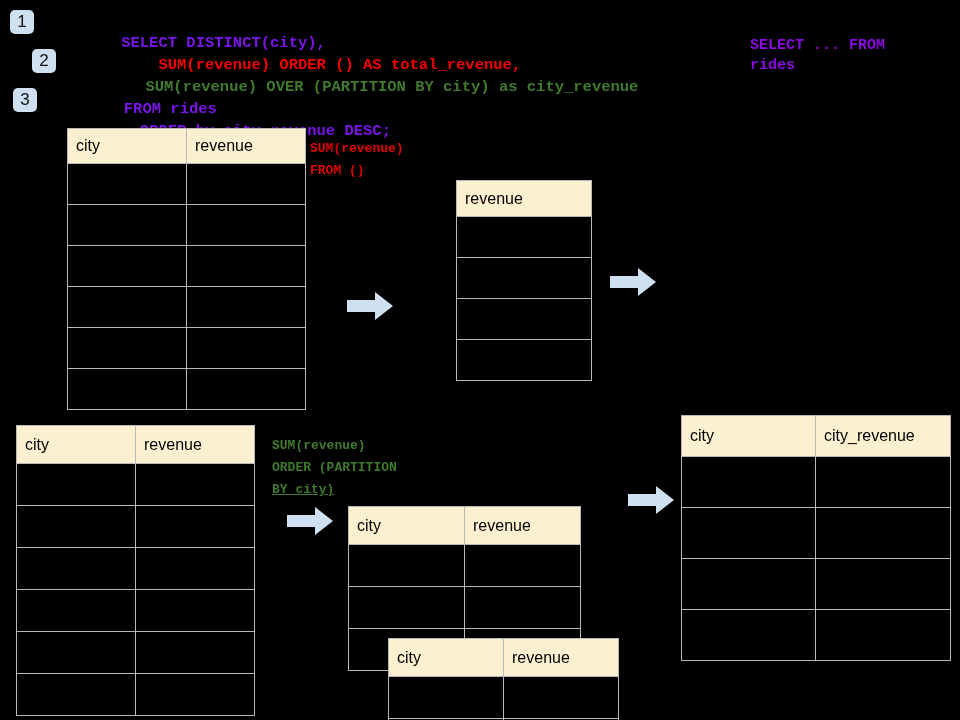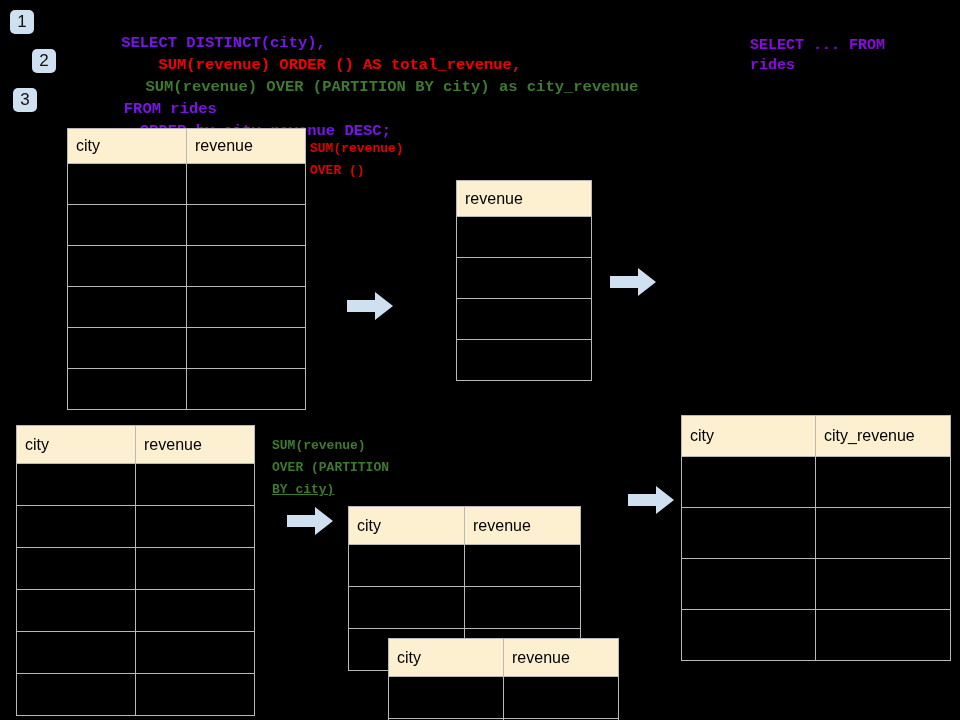--- a/index.html
+++ b/index.html
@@ -126,24 +126,24 @@
     <span class="kw">  FROM rides</span>
   </div>
   <div class="code" style="left:84px; top:99px;">
     <span class="kw">  ORDER by city_revenue DESC;</span>
   </div>
 
   <div class="sidenote" style="left:750px; top:37px;">SELECT ... FROM</div>
   <div class="sidenote" style="left:750px; top:57px;">rides</div>
 
   <div class="annot red" style="left:310px; top:138px;">SUM(revenue)</div>
-  <div class="annot red" style="left:310px; top:160px;">OVER ()</div>
+  <div class="annot red" style="left:310px; top:160px;">FROM ()</div>
 
   <div class="annot green" style="left:272px; top:435px;">SUM(revenue)</div>
-  <div class="annot green" style="left:272px; top:457px;">OVER (PARTITION</div>
+  <div class="annot green" style="left:272px; top:457px;">ORDER (PARTITION</div>
   <div class="annot green" style="left:272px; top:479px;text-decoration:underline;">BY city)</div>
 
   <table class="tbl" id="tbl-source-top" style="left:67px; top:128px; width:238px;">
     <colgroup>
         <col style="width:119px">
         <col style="width:119px">
       </colgroup>
     <thead>
       <tr>
         <th style="height:34px">city</th>

